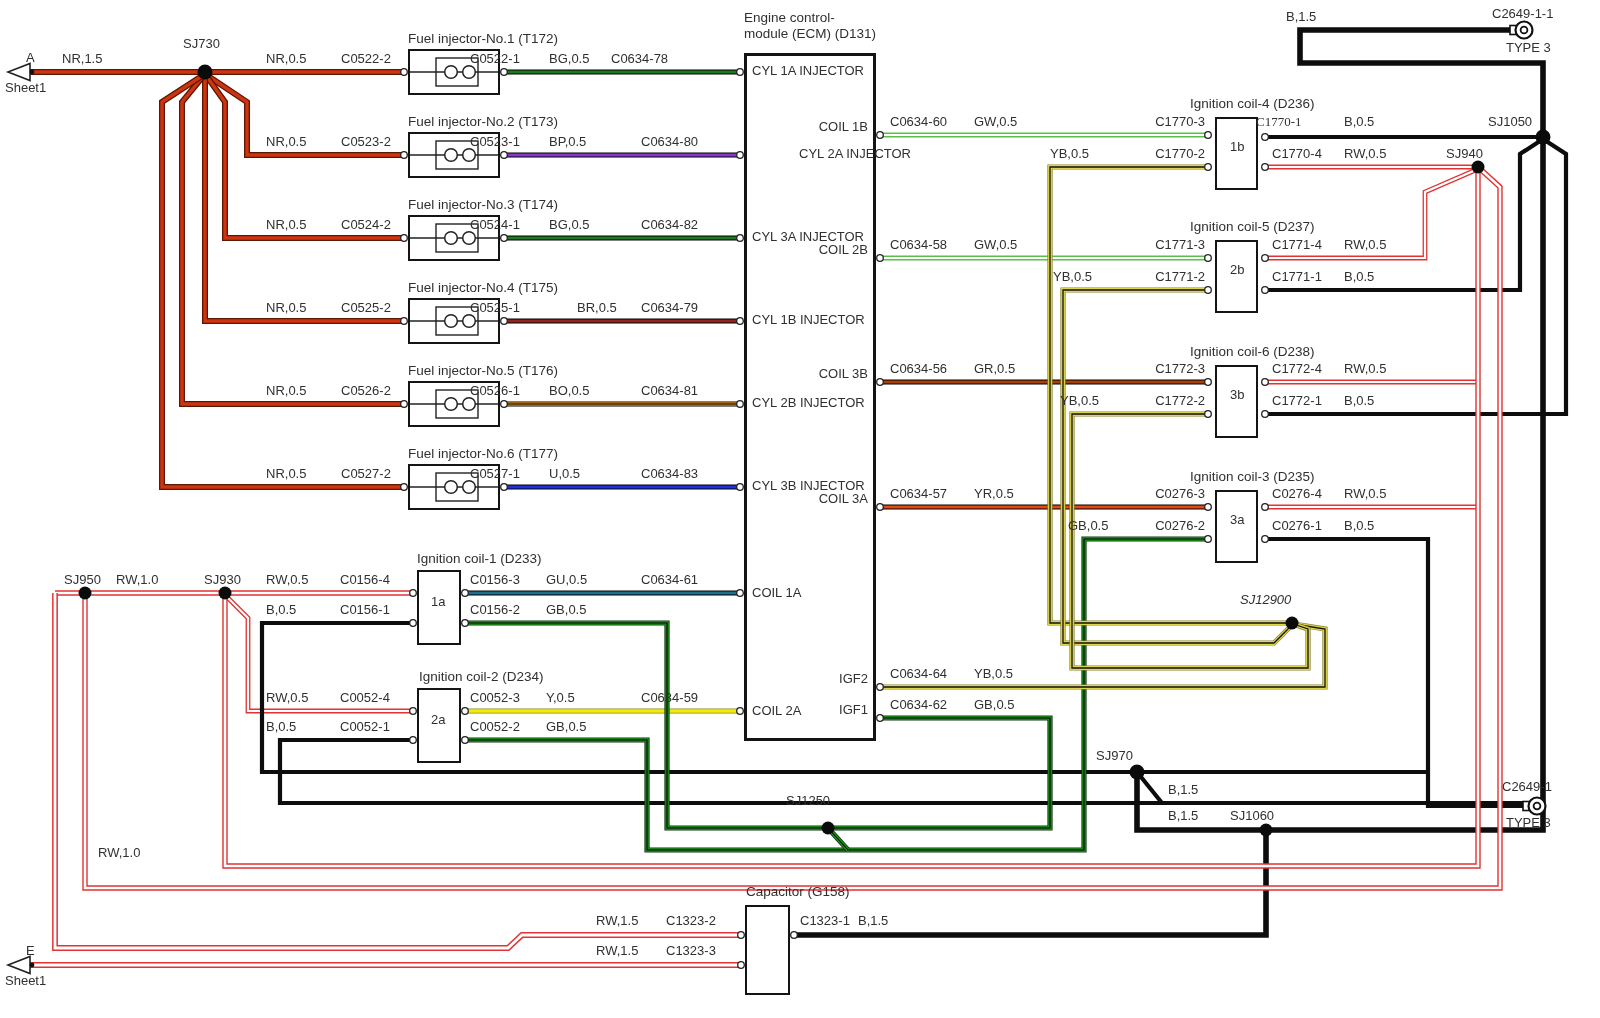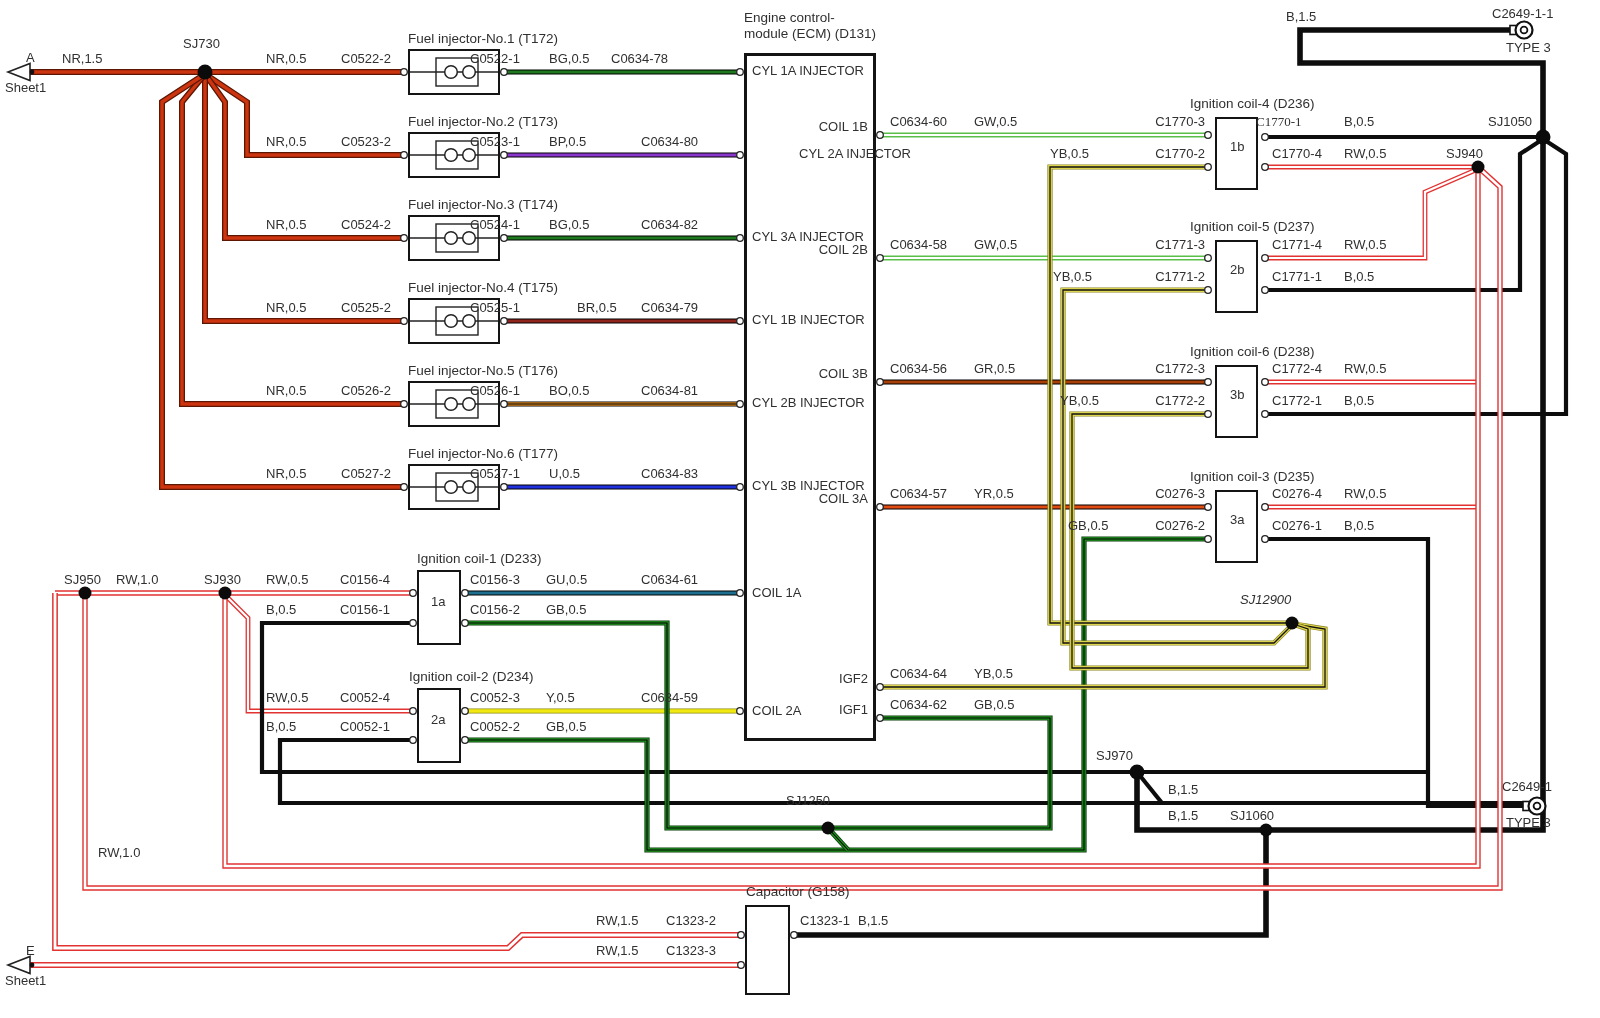--- a/index.html
+++ b/index.html
@@ -346,21 +346,21 @@
     <div class="lbl" style="left: 204px; top: 572px;">SJ930</div>
     <div class="lbl" style="left: 266px; top: 572px;">RW,0.5</div>
     <div class="lbl" style="left: 340px; top: 572px;">C0156-4</div>
     <div class="lbl" style="left: 266px; top: 602px;">B,0.5</div>
     <div class="lbl" style="left: 340px; top: 602px;">C0156-1</div>
     <div class="lbl" style="left: 470px; top: 572px;">C0156-3</div>
     <div class="lbl" style="left: 546px; top: 572px;">GU,0.5</div>
     <div class="lbl" style="left: 641px; top: 572px;">C0634-61</div>
     <div class="lbl" style="left: 470px; top: 602px;">C0156-2</div>
     <div class="lbl" style="left: 546px; top: 602px;">GB,0.5</div>
-    <div class="lbl title" style="left: 409px; top: 669px; text-align: right;">Ignition coil-2 (D234)</div>
+    <div class="lbl title" style="left: 419px; top: 669px; text-align: right;">Ignition coil-2 (D234)</div>
     <div class="lbl" style="left: 431px; top: 712px;">2a</div>
     <div class="lbl" style="left: 266px; top: 690px;">RW,0.5</div>
     <div class="lbl" style="left: 340px; top: 690px;">C0052-4</div>
     <div class="lbl" style="left: 266px; top: 719px;">B,0.5</div>
     <div class="lbl" style="left: 340px; top: 719px;">C0052-1</div>
     <div class="lbl" style="left: 470px; top: 690px;">C0052-3</div>
     <div class="lbl" style="left: 546px; top: 690px;">Y,0.5</div>
     <div class="lbl" style="left: 641px; top: 690px;">C0634-59</div>
     <div class="lbl" style="left: 470px; top: 719px;">C0052-2</div>
     <div class="lbl" style="left: 546px; top: 719px;">GB,0.5</div>

